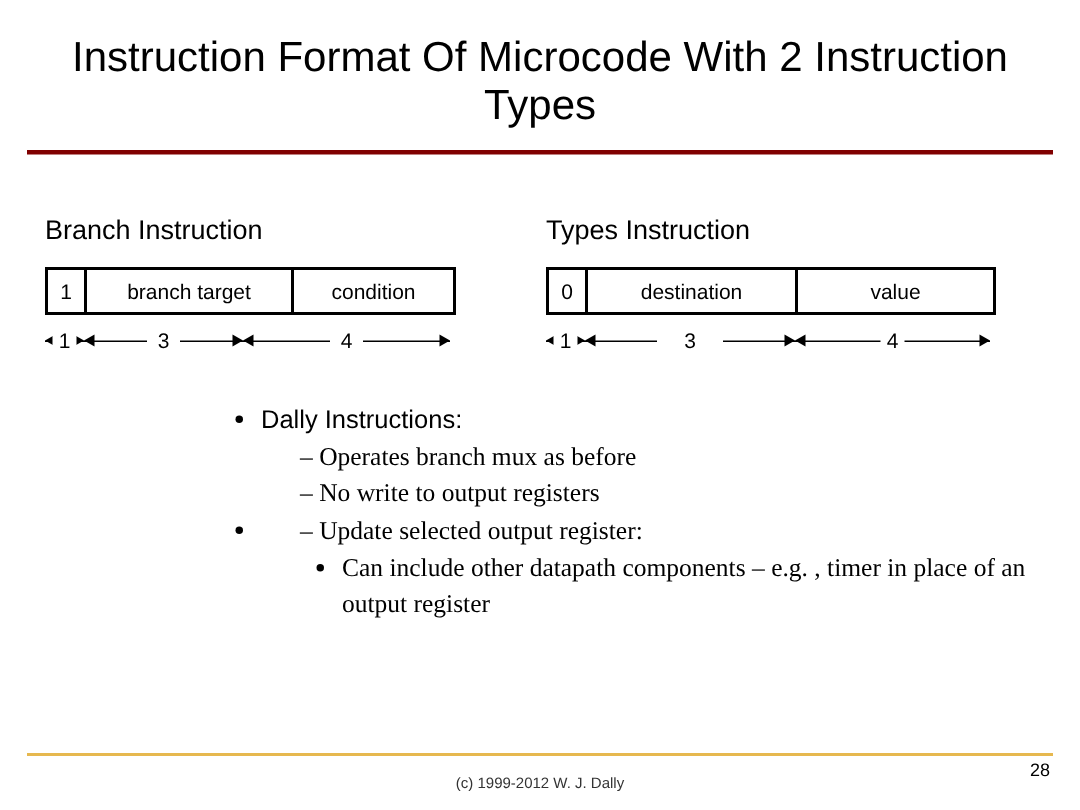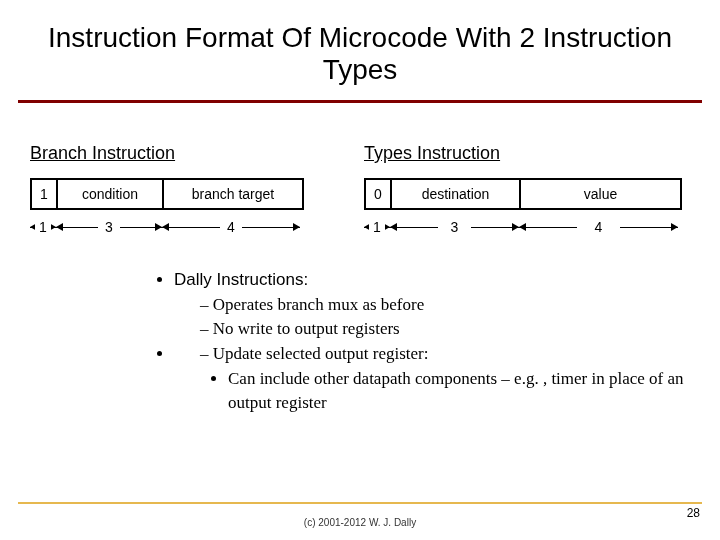--- a/index.html
+++ b/index.html
@@ -33,21 +33,20 @@
   }
   .diagrams {
     display: flex;
     gap: 60px;
     padding: 40px 30px 0 30px;
   }
   .inst-block { }
   .inst-title {
     font-size: 18px;
     margin-bottom: 14px;
-    text-decoration: underline;
   }
   .field-row {
     display: flex;
     border: 2px solid #000;
     height: 28px;
   }
   .field {
     display: flex;
     align-items: center;
     justify-content: center;
@@ -95,22 +94,22 @@
   }
   
   .b-op   { width: 26px; }
   .b-cond { width: 106px; }
   .b-tgt  { width: 138px; }
   .b-op::before  { width: 7px; }  .b-op::after  { width: 7px; }
   .b-cond::before{ width: 42px; } .b-cond::after{ width: 42px; }
   .b-tgt::before { width: 58px; } .b-tgt::after { width: 58px; }
   
   .s-op   { width: 26px; }
-  .s-dest { width: 129px; }
-  .s-val  { width: 159px; }
+  .s-dest { width: 140px; }
+  .s-val  { width: 130px; }
   .s-op::before  { width: 7px; }  .s-op::after  { width: 7px; }
   .s-dest::before{ width: 48px; } .s-dest::after{ width: 48px; }
   .s-val::before { width: 58px; } .s-val::after { width: 58px; }
 
   .bullets {
     font-size: 17px;
     line-height: 1.45;
     padding: 30px 0 0 150px;
   }
   .bullets ul { list-style: disc; margin: 0; padding-left: 24px; }
@@ -139,22 +138,22 @@
 
 <div class="title">Instruction Format Of Microcode With 2 Instruction Types</div>
 <div class="hr-thick"></div>
 
 <div class="diagrams">
 
   <div class="inst-block">
     <div class="inst-title">Branch Instruction</div>
     <div class="field-row">
       <div class="field b-op">1</div>
+      <div class="field b-tgt">branch target</div>
       <div class="field b-cond">condition</div>
-      <div class="field b-tgt">branch target</div>
     </div>
     <div class="wrow">
       <div class="wcell b-op">
           <span class="arrL"></span>
           <span class="num">1</span>
           <span class="arrR"></span>
         </div>
       <div class="wcell b-cond">
           <span class="arrL"></span>
           <span class="num">3</span>
@@ -210,14 +209,14 @@
           <ul>
             <li><span>Can include other datapath components – e.g. , timer in place of an output register</span></li>
           </ul>
         </li>
       </ul>
     </li>
   </ul>
 </div>
 
 <div class="hr-thin"></div>
-<div class="footer">(c) 2001-2012 W. J. Dally</div>
+<div class="footer">(c) 1999-2012 W. J. Dally</div>
 <div class="pagenum">28</div>
 
 </body></html>

